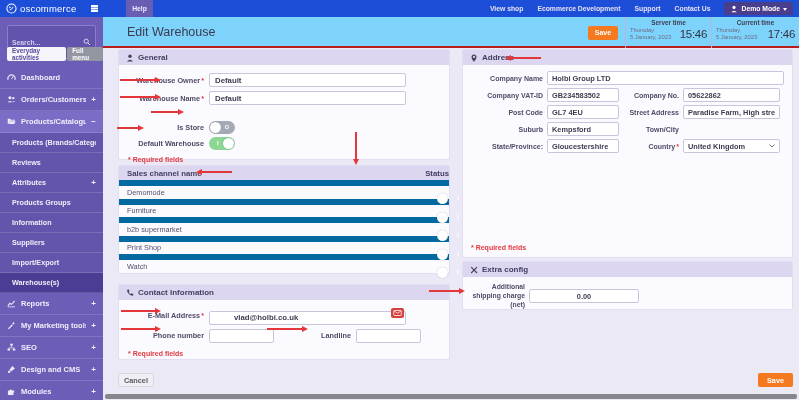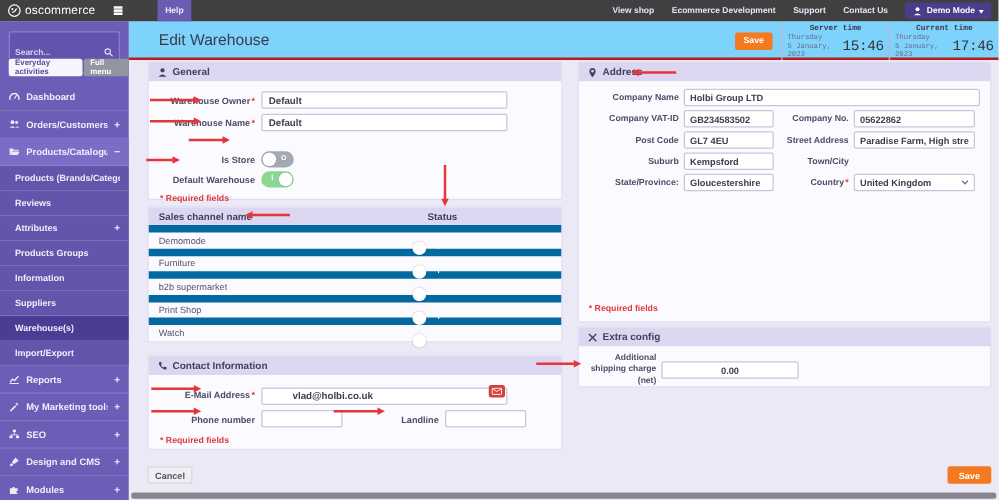--- a/index.html
+++ b/index.html
@@ -1,21 +1,21 @@
 <!DOCTYPE html>
 <html><head>
 <meta charset="utf-8">
 <style>
   * { margin:0; padding:0; box-sizing:border-box; }
   html,body { width:799px; height:400px; }
   body { font-family:"Liberation Sans","DejaVu Sans",sans-serif; }
   .app { position:relative; width:799px; height:400px; overflow:hidden; background:#ECE9F7; }
 
   
-  .topbar { position:absolute; top:0; left:0; right:0; height:17px; background:#404040; display:flex; align-items:stretch; z-index:30;gap:16px; }
+  .topbar { position:absolute; top:0; left:0; right:0; height:17px; background:#1d4ed8; display:flex; align-items:stretch; z-index:30;gap:16px; }
   .brand { width:103px; display:flex; align-items:center; gap:3px; padding:0 5px 0 6px; }
   .brand-text { color:#fff; font-size:9.5px; letter-spacing:.2px; }
   .burger { margin-left:auto; width:7px; height:1.5px; background:#fff; box-shadow:0 2.5px 0 #fff, 0 5px 0 #fff; margin-top:-5px; }
   .help-tab { width:27px; margin-left:7px; background:#695CB3; color:#EDEBFA; font-size:6.8px; font-weight:700; display:flex; align-items:center; justify-content:center; }
   .top-links { margin-left:auto; display:flex; align-items:center; gap:14px; padding-right:6px; }
   .top-link { color:#E6E2F7; font-size:6.8px; font-weight:700; cursor:default; }
   .demo-pill { background:#493D8C; border-radius:2px; height:13px; display:flex; align-items:center; gap:3px; padding:0 6px; color:#fff; font-size:6.8px; font-weight:700; }
   .caret { width:0; height:0; border:2.5px solid transparent; border-top:3.5px solid #fff; margin-top:3px; }
 
   
@@ -36,21 +36,21 @@
   .nitem .nicon { width:9px; height:9px; flex:none; display:flex; }
   .nitem .expand { margin-left:auto; font-size:8px; font-weight:700; }
   .nitem .lbl { white-space:nowrap; overflow:hidden; }
 
   
   .main { position:absolute; top:17px; left:103px; right:0; bottom:0; background:#ECE9F7; }
   .titlebar { position:absolute; top:0; left:0; right:0; height:31px; background:#7dd3fc; border-bottom:2px solid #b91c1c; }
   .page-title { position:absolute; left:24px; top:8px; font-size:12.5px; color:#3C3A4E; }
   .timewrap { position:absolute; right:0; top:0; height:31px; display:flex; align-items:stretch; }
   .save-top { align-self:center; width:30px; height:14px; margin-right:7px; background:#F5791F; border:none; border-radius:2px; color:#fff; font-size:7px; font-weight:700; cursor:pointer; }
-  .tblock { border-left:1px solid #BCB6D6; padding:2px 4px 6px 4px;font-family:Liberation Mono, monospace; }
+  .tblock { border-left:1px solid #BCB6D6; padding:2px 4px 6px 4px; }
   .tblock.server { width:86px; } .tblock.current { width:88px; }
   .tlabel { text-align:center; font-size:6.3px; font-weight:700; color:#3E3C52; }
   .trow { display:flex; align-items:center; margin-top:1px; }
   .tdate { font-size:5.8px; color:#6E6B82; line-height:1.2; }
   .tbig { margin-left:auto; font-size:11.5px; color:#34323F; letter-spacing:-.3px; }
   .content { position:absolute; top:31px; left:0; right:0; bottom:0; }
 
   
   .panel { position:absolute; background:#FBFAFE; border:1px solid #E2DDF1; border-radius:2px; }
   .phead { height:15px; background:#DCD6F0; display:flex; align-items:center; gap:4px; padding:0 7px; font-size:8px; font-weight:700; color:#413E60; }
@@ -71,21 +71,21 @@
   .toggle::after { content:""; position:absolute; width:11px; height:11px; border-radius:50%; background:#fff; top:1px; box-shadow:0 0 1px rgba(0,0,0,.35); }
   .toggle.on::after { right:1px; }
   .toggle.off::after { left:1px; }
   .toggle.on::before { content:"I"; position:absolute; left:8px; top:3px; font-size:6px; line-height:1; color:#fff; font-weight:700; }
   .toggle.off::before { content:"O"; position:absolute; right:6px; top:3.5px; font-size:5.5px; line-height:1; color:#fff; font-weight:700; }
 
   
   .stable { position:absolute; left:15px; top:117px; width:332px; background:#FBFAFE; border:1px solid #E2DDF1; border-radius:2px; }
   .sthead { height:14px; background:#DCD6F0; display:flex; align-items:center; font-size:7.8px; font-weight:700; color:#413E60; }
   .col-name { flex:1; padding-left:8px; }
-  .col-status { width:107px; }
+  .col-status { width:107px;text-align:right; }
   .strow { height:18.5px; display:flex; align-items:center; border-top:6px solid #0369a1; font-size:7.3px; color:#55516C; font-weight:400; }
 
   
   .arow { display:flex; align-items:center; margin-top:3px; }
   .alabel { width:84px; text-align:right; padding-right:4px; font-size:7px; font-weight:700; color:#4F4C68; }
   .alabel2 { width:64px; text-align:right; padding-right:4px; font-size:7px; font-weight:700; color:#4F4C68; }
   .ainput { height:14px; border:1px solid #C9C5DC; border-radius:2px; background:#fff; font-size:7.4px; font-weight:700; color:#3D3C50; padding:0 4px; outline:none; }
   .w-full { width:237px; } .w-sm { width:72px; } .w-sm2 { width:97px; }
   .select { width:97px; height:14px; border:1px solid #C9C5DC; border-radius:2px; background:#fff; display:flex; align-items:center; padding:0 4px; font-size:7.4px; font-weight:700; color:#3D3C50; cursor:pointer; }
   .select svg { margin-left:auto; }
@@ -192,25 +192,25 @@
         </div>
       <div class="nitem sub">
           <span class="lbl">Products Groups</span>
         </div>
       <div class="nitem sub">
           <span class="lbl">Information</span>
         </div>
       <div class="nitem sub">
           <span class="lbl">Suppliers</span>
         </div>
+      <div class="nitem sub">
+          <span class="lbl">Import/Export</span>
+        </div>
       <div class="nitem sub active">
           <span class="lbl">Warehouse(s)</span>
-        </div>
-      <div class="nitem sub">
-          <span class="lbl">Import/Export</span>
         </div>
       <div class="nitem top">
         <span class="nicon">
             <svg width="9" height="9" viewBox="0 0 10 10">
               <polyline points="1,7.6 3.2,4.8 5,6 8.6,2.2" fill="none" stroke="#EDEBFA" stroke-width="1.2"></polyline>
               <line x1="0.8" y1="8.7" x2="9" y2="8.7" stroke="#EDEBFA" stroke-width="0.9"></line>
             </svg>
           </span>
         <span class="lbl">Reports</span>
         <span class="expand">+</span>

